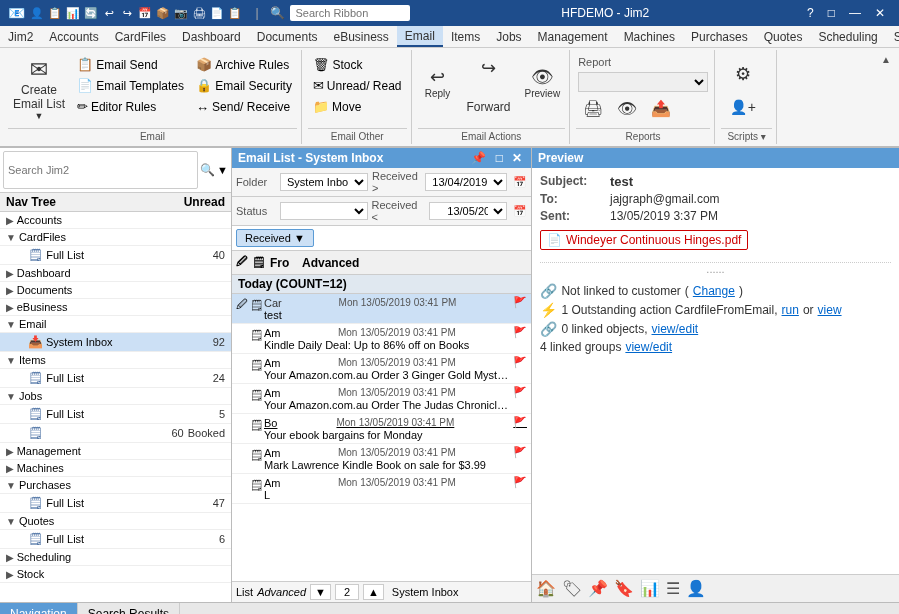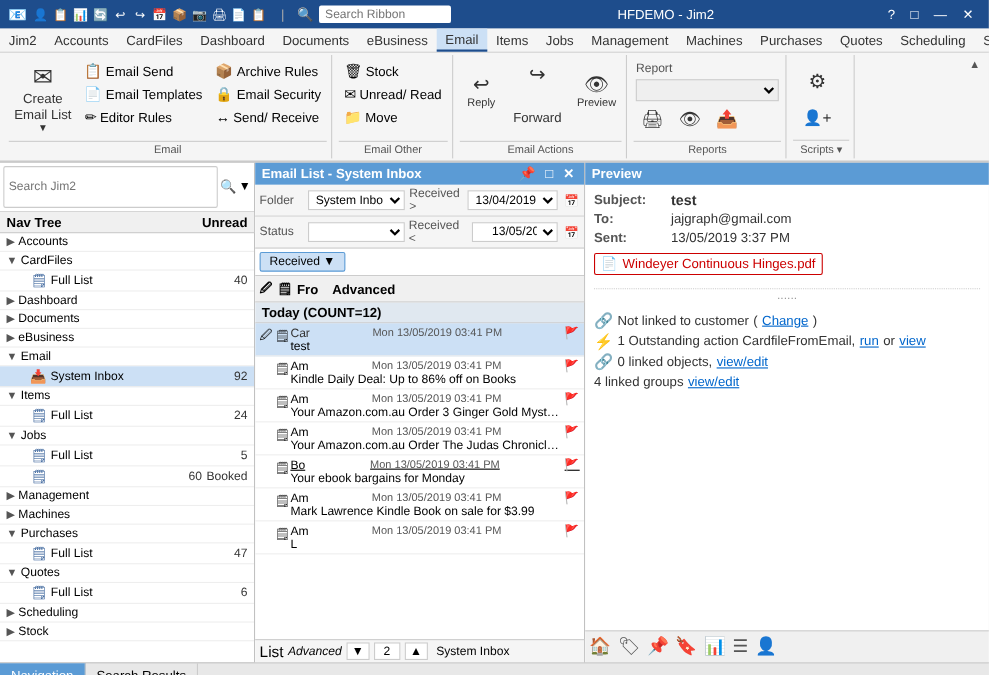--- a/index.html
+++ b/index.html
@@ -637,21 +637,21 @@
             <span style="font-size:11px;">Am</span>
             <span style="font-size:10px;color:#555;">Mon 13/05/2019 03:41 PM</span>
             <span class="email-flag">🚩</span>
           </div>
           <div style="font-size:11px;">L</div>
         </div>
       </div>
     </div>
 
     <div class="email-bottom">
-      <span style="font-size:14px;cursor:pointer;">List</span>
+      <span style="font-size:11px;cursor:pointer;">List</span>
       <span style="font-size:11px;cursor:pointer;font-style:italic;">Advanced</span>
       <button class="page-btn">▼</button>
       <input class="page-num" type="text" value="2" style="">
       <button class="page-btn">▲</button>
       <span style="font-size:11px;margin-left:4px;">System Inbox</span>
     </div>
   </div>
 
   <div class="preview-panel">
     <div class="preview-header">

